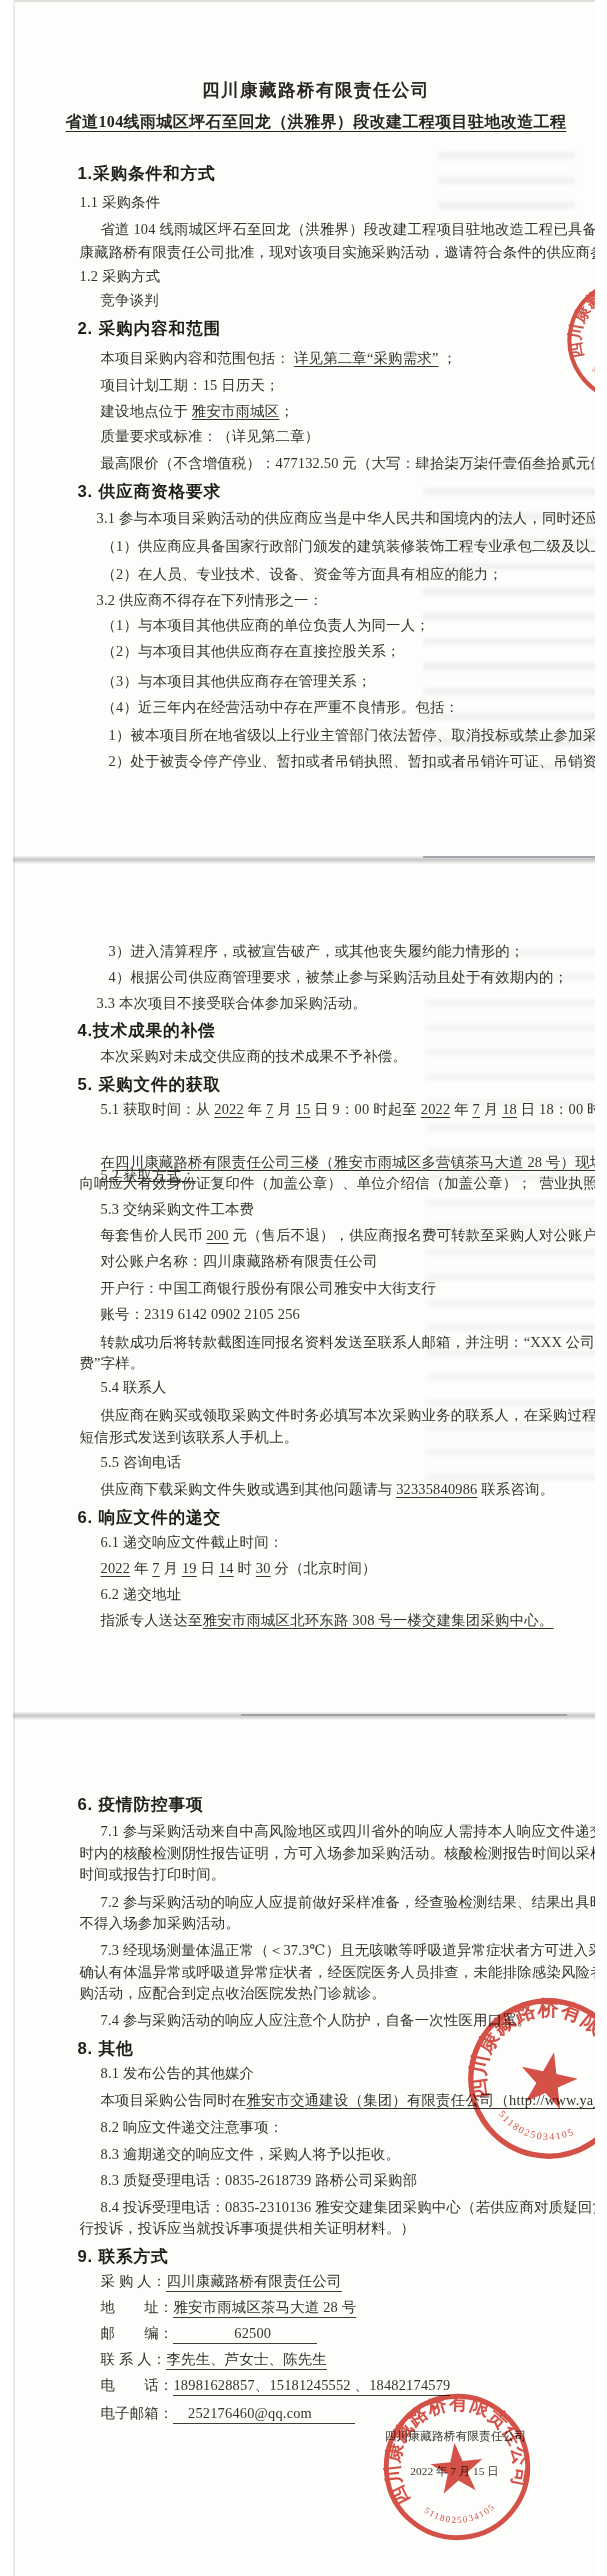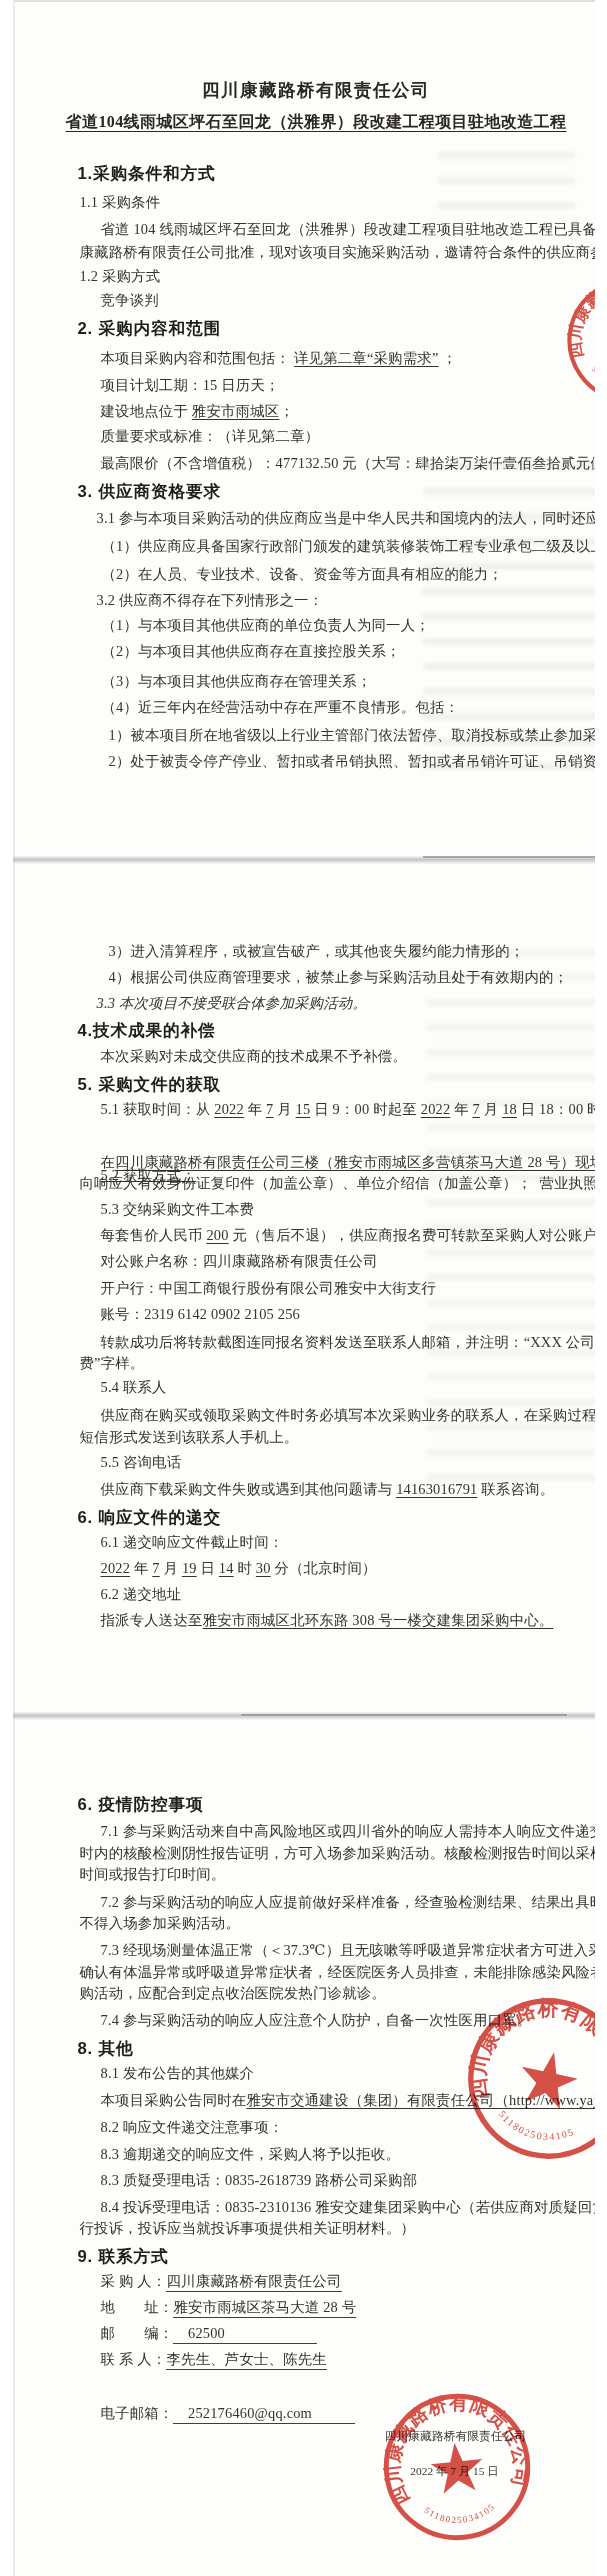--- a/index.html
+++ b/index.html
@@ -11,21 +11,21 @@
   }
   .ln{position:absolute;font-size:14.4px;letter-spacing:0.2px;white-space:pre;line-height:1.25;}
   .ln .u{text-decoration:underline;text-underline-offset:3px;text-decoration-thickness:1.1px;}
   .hd{position:absolute;font-family:"Liberation Sans","DejaVu Sans",sans-serif;
       font-weight:700;font-size:16.7px;color:#201e1b;letter-spacing:0.8px;white-space:pre;}
   .tc{left:0;width:607px;text-align:center;font-weight:700;color:#2a2723;}
   .t1{font-size:17.5px;letter-spacing:1.5px;}
   .t2{font-size:16px;letter-spacing:0.4px;font-weight:700;text-decoration:underline;text-underline-offset:3.8px;font-family:Liberation Serif, serif;}
   .t3{font-size:16px;letter-spacing:2.3px;font-weight:700;}
   .contact .u{display:inline-block;text-decoration:none;border-bottom:1.1px solid #413d38;padding-bottom:0.8px;}
-  .uw190 .u{min-width:144px;}
+  .uw190 .u{min-width:144px;text-align:center;}
   .uw240 .u{min-width:182px;}
   .sig{position:absolute;text-align:center;color:#3a3732;}
   .seal{position:absolute;color:#d0342a;opacity:.86;mix-blend-mode:multiply;}
   .seal svg{display:block;}
   .pagebreak{position:absolute;left:0;width:607px;height:8.3px;
     background:linear-gradient(180deg,rgba(210,210,208,.15),rgba(150,150,150,.55) 45%,rgba(235,235,233,.2));}
   .breakseg{position:absolute;height:2.3px;background:#8b909a;opacity:.75;}
   .edge-right-dark{position:absolute;background:#343a46;opacity:.9;}
   .edge-right-faint{position:absolute;background:#9a9a98;opacity:.35;}
   .edge-top{position:absolute;left:0;top:0;width:607px;height:2.3px;background:#dededb;}
@@ -87,42 +87,42 @@
       <text font-size="25" letter-spacing="1" font-weight="bold" fill="currentColor"><textPath href="#s1n">四川康藏路桥有限责任公司</textPath></text>
       <text font-size="12" letter-spacing="2" fill="currentColor"><textPath href="#s1d">5118025034105</textPath></text>
     </svg>
   </div>
 
   <div class="pagebreak" style="top:856px;"></div>
   <div class="breakseg" style="left:410px;top:856px;width:194px;"></div>
 
   <div class="ln" style="top:942px;left:96px;">3）进入清算程序，或被宣告破产，或其他丧失履约能力情形的；</div>
   <div class="ln" style="top:968px;left:96px;">4）根据公司供应商管理要求，被禁止参与采购活动且处于有效期内的；</div>
-  <div class="ln" style="top:994px;left:84px;font-style:italic;">3.3 本次项目不接受联合体参加采购活动。</div>
+  <div class="ln" style="top:994px;left:84px;">3.3 本次项目不接受联合体参加采购活动。</div>
 
   <div class="hd" style="top:1019px;left:65px;">4.技术成果的补偿</div>
   <div class="ln" style="top:1047px;left:88px;">本次采购对未成交供应商的技术成果不予补偿。</div>
 
   <div class="hd" style="top:1073px;left:65px;">5. 采购文件的获取</div>
   <div class="ln" style="top:1100px;left:88px;"><span>5.1 获取时间：从 </span><span class="u">2022</span><span> 年 </span><span class="u">7</span><span> 月 </span><span class="u">15</span><span> 日 9：00 时起至 </span><span class="u">2022</span><span> 年 </span><span class="u">7</span><span> 月 </span><span class="u">18</span><span> 日 18：00 时止（北京时间）</span></div>
   <div class="ln" style="top:1166px;left:88px;text-decoration:underline;">5.2 获取方式：</div>
   <div class="ln" style="top:1153px;left:88px;"><span>在</span><span class="u">四川康藏路桥有限责任公司三楼（雅安市雨城区多营镇茶马大道 28 号）现场获取</span></div>
   <div class="ln" style="top:1174px;left:67px;">向响应人有效身份证复印件（加盖公章）、单位介绍信（加盖公章）；  营业执照副本复印件（加盖公章）。</div>
   <div class="ln" style="top:1200px;left:88px;">5.3 交纳采购文件工本费</div>
   <div class="ln" style="top:1226px;left:88px;"><span>每套售价人民币 </span><span class="u">200</span><span> 元（售后不退），供应商报名费可转款至采购人对公账户：</span></div>
   <div class="ln" style="top:1252px;left:88px;">对公账户名称：四川康藏路桥有限责任公司</div>
   <div class="ln" style="top:1279px;left:88px;">开户行：中国工商银行股份有限公司雅安中大街支行</div>
   <div class="ln" style="top:1305px;left:88px;">账号：2319 6142 0902 2105 256</div>
   <div class="ln" style="top:1333px;left:88px;">转款成功后将转款截图连同报名资料发送至联系人邮箱，并注明：“XXX 公司 XXX 项目采购报名</div>
   <div class="ln" style="top:1354px;left:67px;">费”字样。</div>
   <div class="ln" style="top:1378px;left:88px;">5.4 联系人</div>
   <div class="ln" style="top:1406px;left:88px;">供应商在购买或领取采购文件时务必填写本次采购业务的联系人，在采购过程中的相关信息将以</div>
   <div class="ln" style="top:1428px;left:67px;">短信形式发送到该联系人手机上。</div>
   <div class="ln" style="top:1453px;left:88px;">5.5 咨询电话</div>
-  <div class="ln" style="top:1480px;left:88px;"><span>供应商下载采购文件失败或遇到其他问题请与 </span><span class="u">14163016791</span><span> 联系咨询。</span></div>
+  <div class="ln" style="top:1480px;left:88px;"><span>供应商下载采购文件失败或遇到其他问题请与 </span><span class="u">32335840986</span><span> 联系咨询。</span></div>
 
   <div class="hd" style="top:1506px;left:65px;">6. 响应文件的递交</div>
   <div class="ln" style="top:1533px;left:88px;">6.1 递交响应文件截止时间：</div>
   <div class="ln" style="top:1559px;left:88px;"><span class="u">2022</span><span> 年 </span><span class="u">7</span><span> 月 </span><span class="u">19</span><span> 日 </span><span class="u">14</span><span> 时 </span><span class="u">30</span><span> 分（北京时间）</span></div>
   <div class="ln" style="top:1585px;left:88px;">6.2 递交地址</div>
   <div class="ln" style="top:1611px;left:88px;"><span>指派专人送达至</span><span class="u">雅安市雨城区北环东路 308 号一楼交建集团采购中心。</span></div>
 
   <div class="pagebreak" style="top:1712px;"></div>
   <div class="breakseg" style="left:228px;top:1714px;width:326px;"></div>
 
@@ -144,20 +144,21 @@
   <div class="ln" style="top:2145px;left:88px;">8.3 逾期递交的响应文件，采购人将予以拒收。</div>
   <div class="ln" style="top:2171px;left:88px;">8.3 质疑受理电话：0835-2618739 路桥公司采购部</div>
   <div class="ln" style="top:2198px;left:88px;">8.4 投诉受理电话：0835-2310136 雅安交建集团采购中心（若供应商对质疑回复结果不满意可进</div>
   <div class="ln" style="top:2219px;left:67px;">行投诉，投诉应当就投诉事项提供相关证明材料。）</div>
 
   <div class="hd" style="top:2245px;left:65px;">9. 联系方式</div>
   <div class="ln contact" style="top:2272px;left:88px;"><span>采 购 人：</span><span class="u">四川康藏路桥有限责任公司</span></div>
   <div class="ln contact" style="top:2298px;left:88px;"><span>地　　址：</span><span class="u">雅安市雨城区茶马大道 28 号</span></div>
   <div class="ln contact uw190" style="top:2324px;left:88px;"><span>邮　　编：</span><span class="u">　62500</span></div>
   <div class="ln contact" style="top:2350px;left:88px;"><span>联 系 人：</span><span class="u">李先生、芦女士、陈先生</span></div>
+  <div class="ln contact" style="top:2376px;left:88px;"><span>电　　话：</span><span class="u">18981628857、15181245552 、18482174579</span></div>
   <div class="ln contact uw240" style="top:2404px;left:88px;"><span>电子邮箱：</span><span class="u">　252176460@qq.com</span></div>
 
   <div class="sig" style="top:2429px;left:367px;width:152px;font-size:11.8px;">四川康藏路桥有限责任公司</div>
   <div class="sig" style="top:2464px;left:389px;width:106px;font-size:11.4px;">2022 年 7 月 15 日</div>
 
   <div class="seal" style="left:452px;top:1995px;transform:rotate(12deg);">
     <svg width="167" height="167" viewBox="0 0 200 200">
       <defs>
         <path id="s2n" d="M 34,137.6 A 76,76 0 1 1 166,137.6" fill="none"></path>
         <path id="s2d" d="M 50,154 A 73.6,73.6 0 0 0 150,154" fill="none"></path>

